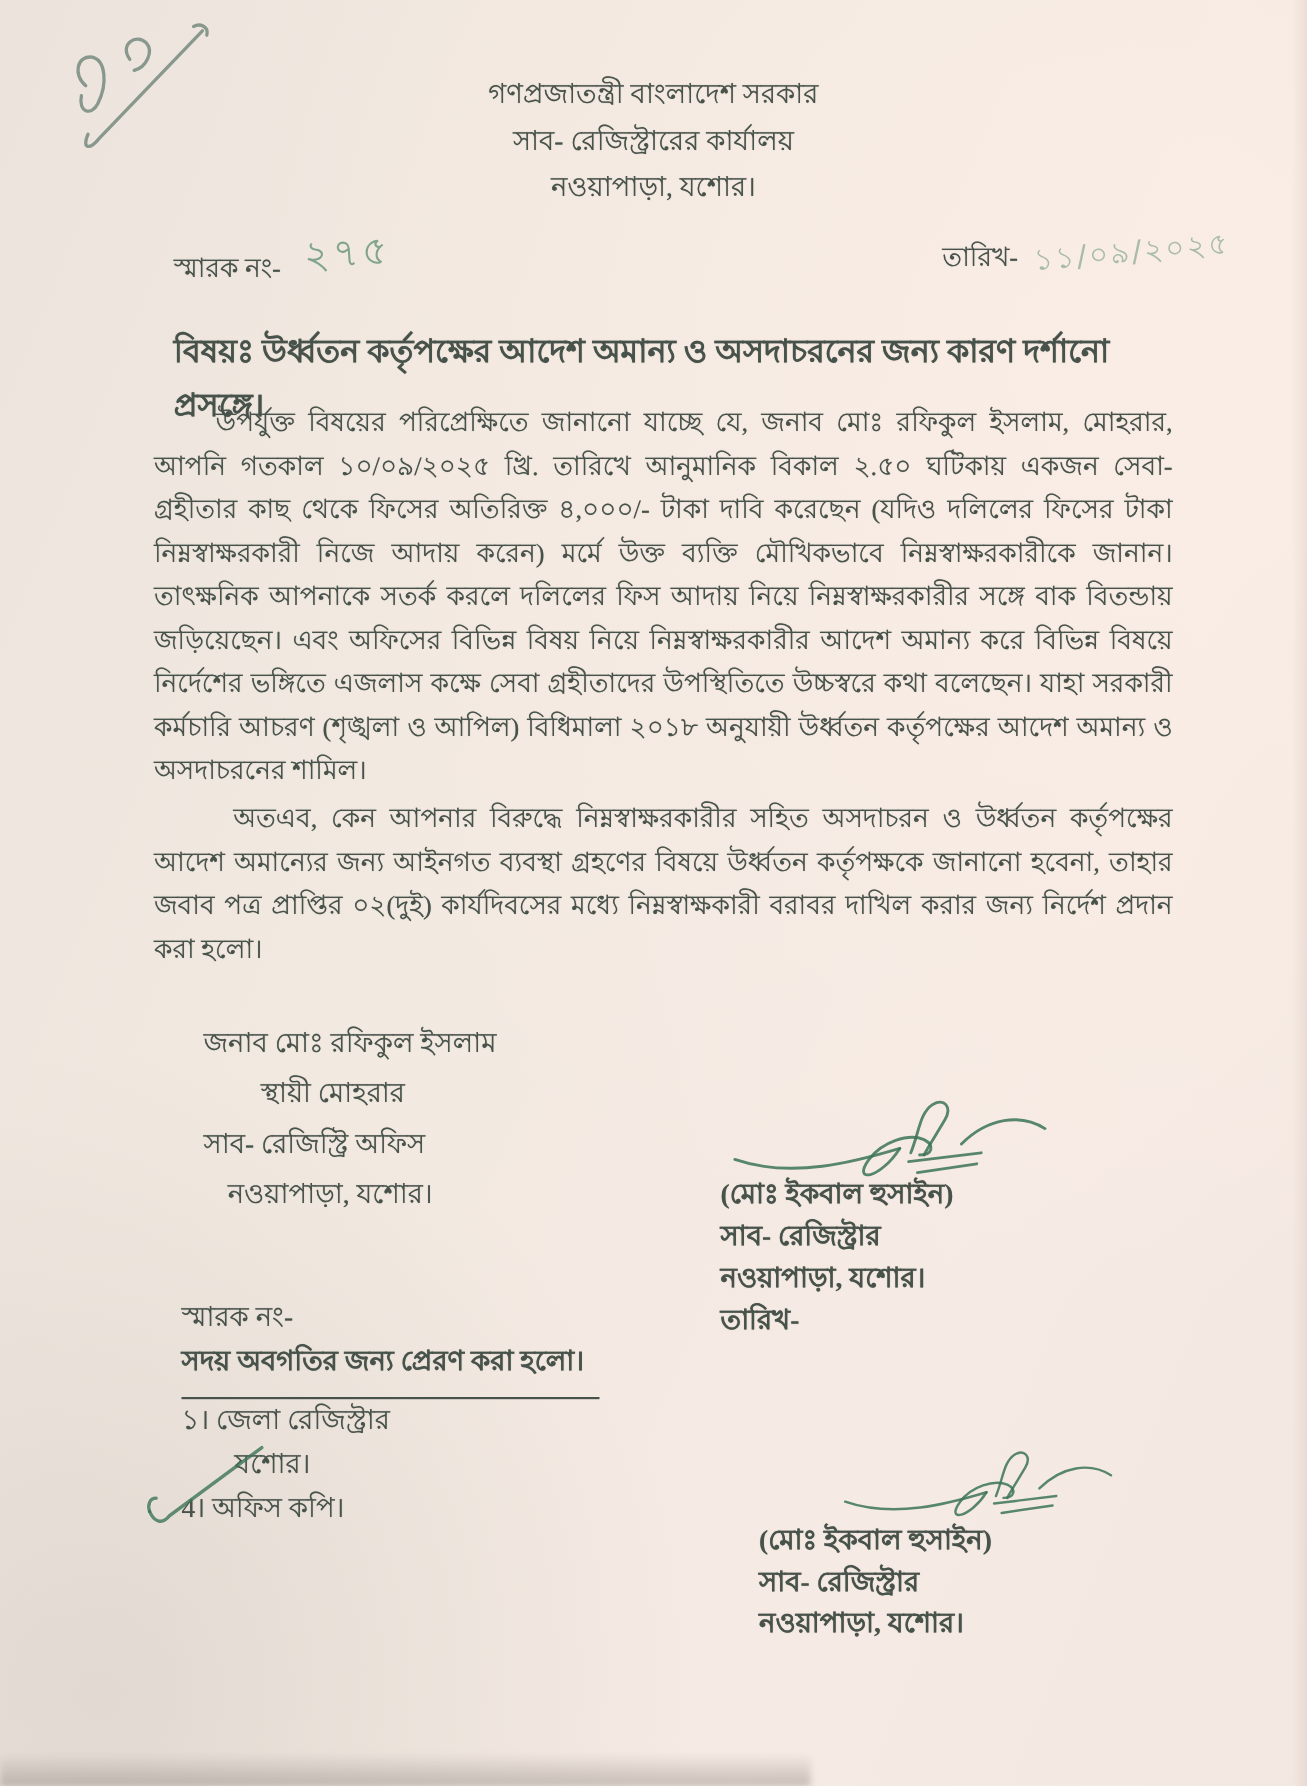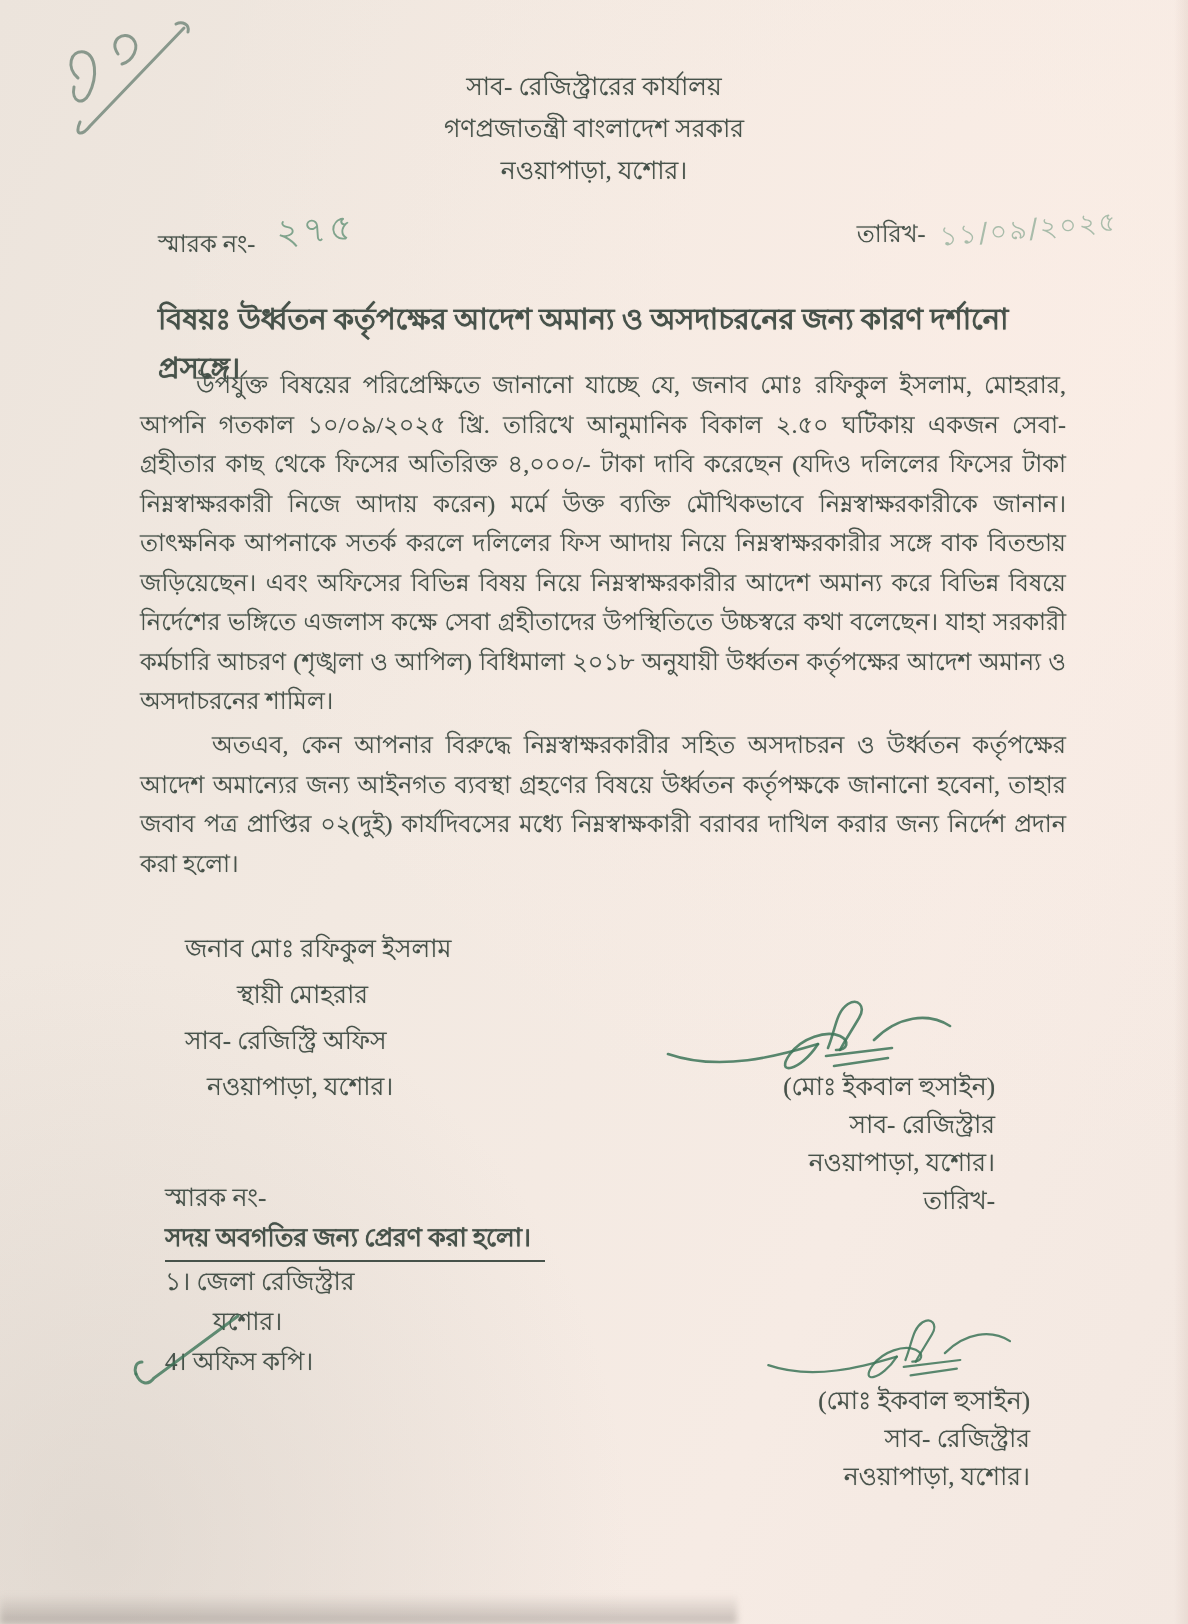--- a/index.html
+++ b/index.html
@@ -61,60 +61,60 @@
   .para1{top:366px;text-indent:56px;}
   .para2{top:726px;text-indent:72px;}
   .addressee{
     position:absolute;top:926px;left:185px;
     font-size:25px;line-height:46px;
   }
   .addressee .l2{margin-left:52px;}
   .addressee .l3{}
   .addressee .l4{margin-left:22px;}
   .sigblock{
-    position:absolute;width:340px;text-align:right;
-    font-size:25px;line-height:38px;
+    position:absolute;width:340px;text-align:left;
+    font-size:25px;line-height:38px;font-weight:bold;
   }
   .sig1{top:1068px;left:655px;}
   .sig2{top:1382px;left:690px;}
   .sig-svg{position:absolute;}
   .sig-svg path{fill:none;stroke:#3c7458;stroke-width:2.6;stroke-linecap:round;opacity:.85;}
   .sig-svg-1{top:992px;left:660px;}
   .sig-svg-2{top:1312px;left:760px;}
   .corner-svg{position:absolute;top:8px;left:32px;}
   .corner-svg path{fill:none;stroke:#6f8578;stroke-width:3;stroke-linecap:round;opacity:.8;}
   .distribution{
     position:absolute;top:1178px;left:165px;
     font-size:25px;line-height:40px;
   }
   .dist-heading{
     font-weight:bold;
     display:inline-block;
     border-bottom:2px solid #47524a;
-    padding-bottom:2px;padding-right:14px;
+    padding-bottom:12px;padding-right:14px;
   }
   .dist-item2{margin-left:48px;}
   .tick-svg{position:absolute;top:1296px;left:126px;}
   .tick-svg path{fill:none;stroke:#3c7458;stroke-width:3;stroke-linecap:round;opacity:.8;}
 </style>
 </head>
 <body>
 
 <div class="paper">
 
   <svg class="corner-svg" width="190" height="150" viewBox="0 0 190 150">
     <path d="M46,70 C34,60 38,42 52,44 C64,47 66,68 57,86 C51,98 39,94 42,79"></path>
     <path d="M86,46 C76,32 92,22 101,31 C108,39 101,53 90,56"></path>
     <path d="M152,20 L58,118 C50,128 42,128 48,114"></path>
     <path d="M144,16 C150,13 158,16 156,24"></path>
   </svg>
 
   <div class="header printed">
+    <div>গণপ্রজাতন্ত্রী বাংলাদেশ সরকার</div>
     <div>সাব- রেজিস্ট্রারের কার্যালয়</div>
-    <div>গণপ্রজাতন্ত্রী বাংলাদেশ সরকার</div>
     <div>নওয়াপাড়া, যশোর।</div>
   </div>
 
   <div class="memo-row">
     <div class="memo-left">
       <span class="printed">স্মারক নং-</span>
       <span class="hand memo-number">২৭৫</span>
     </div>
     <div class="memo-right">
       <span class="printed">তারিখ-</span>

